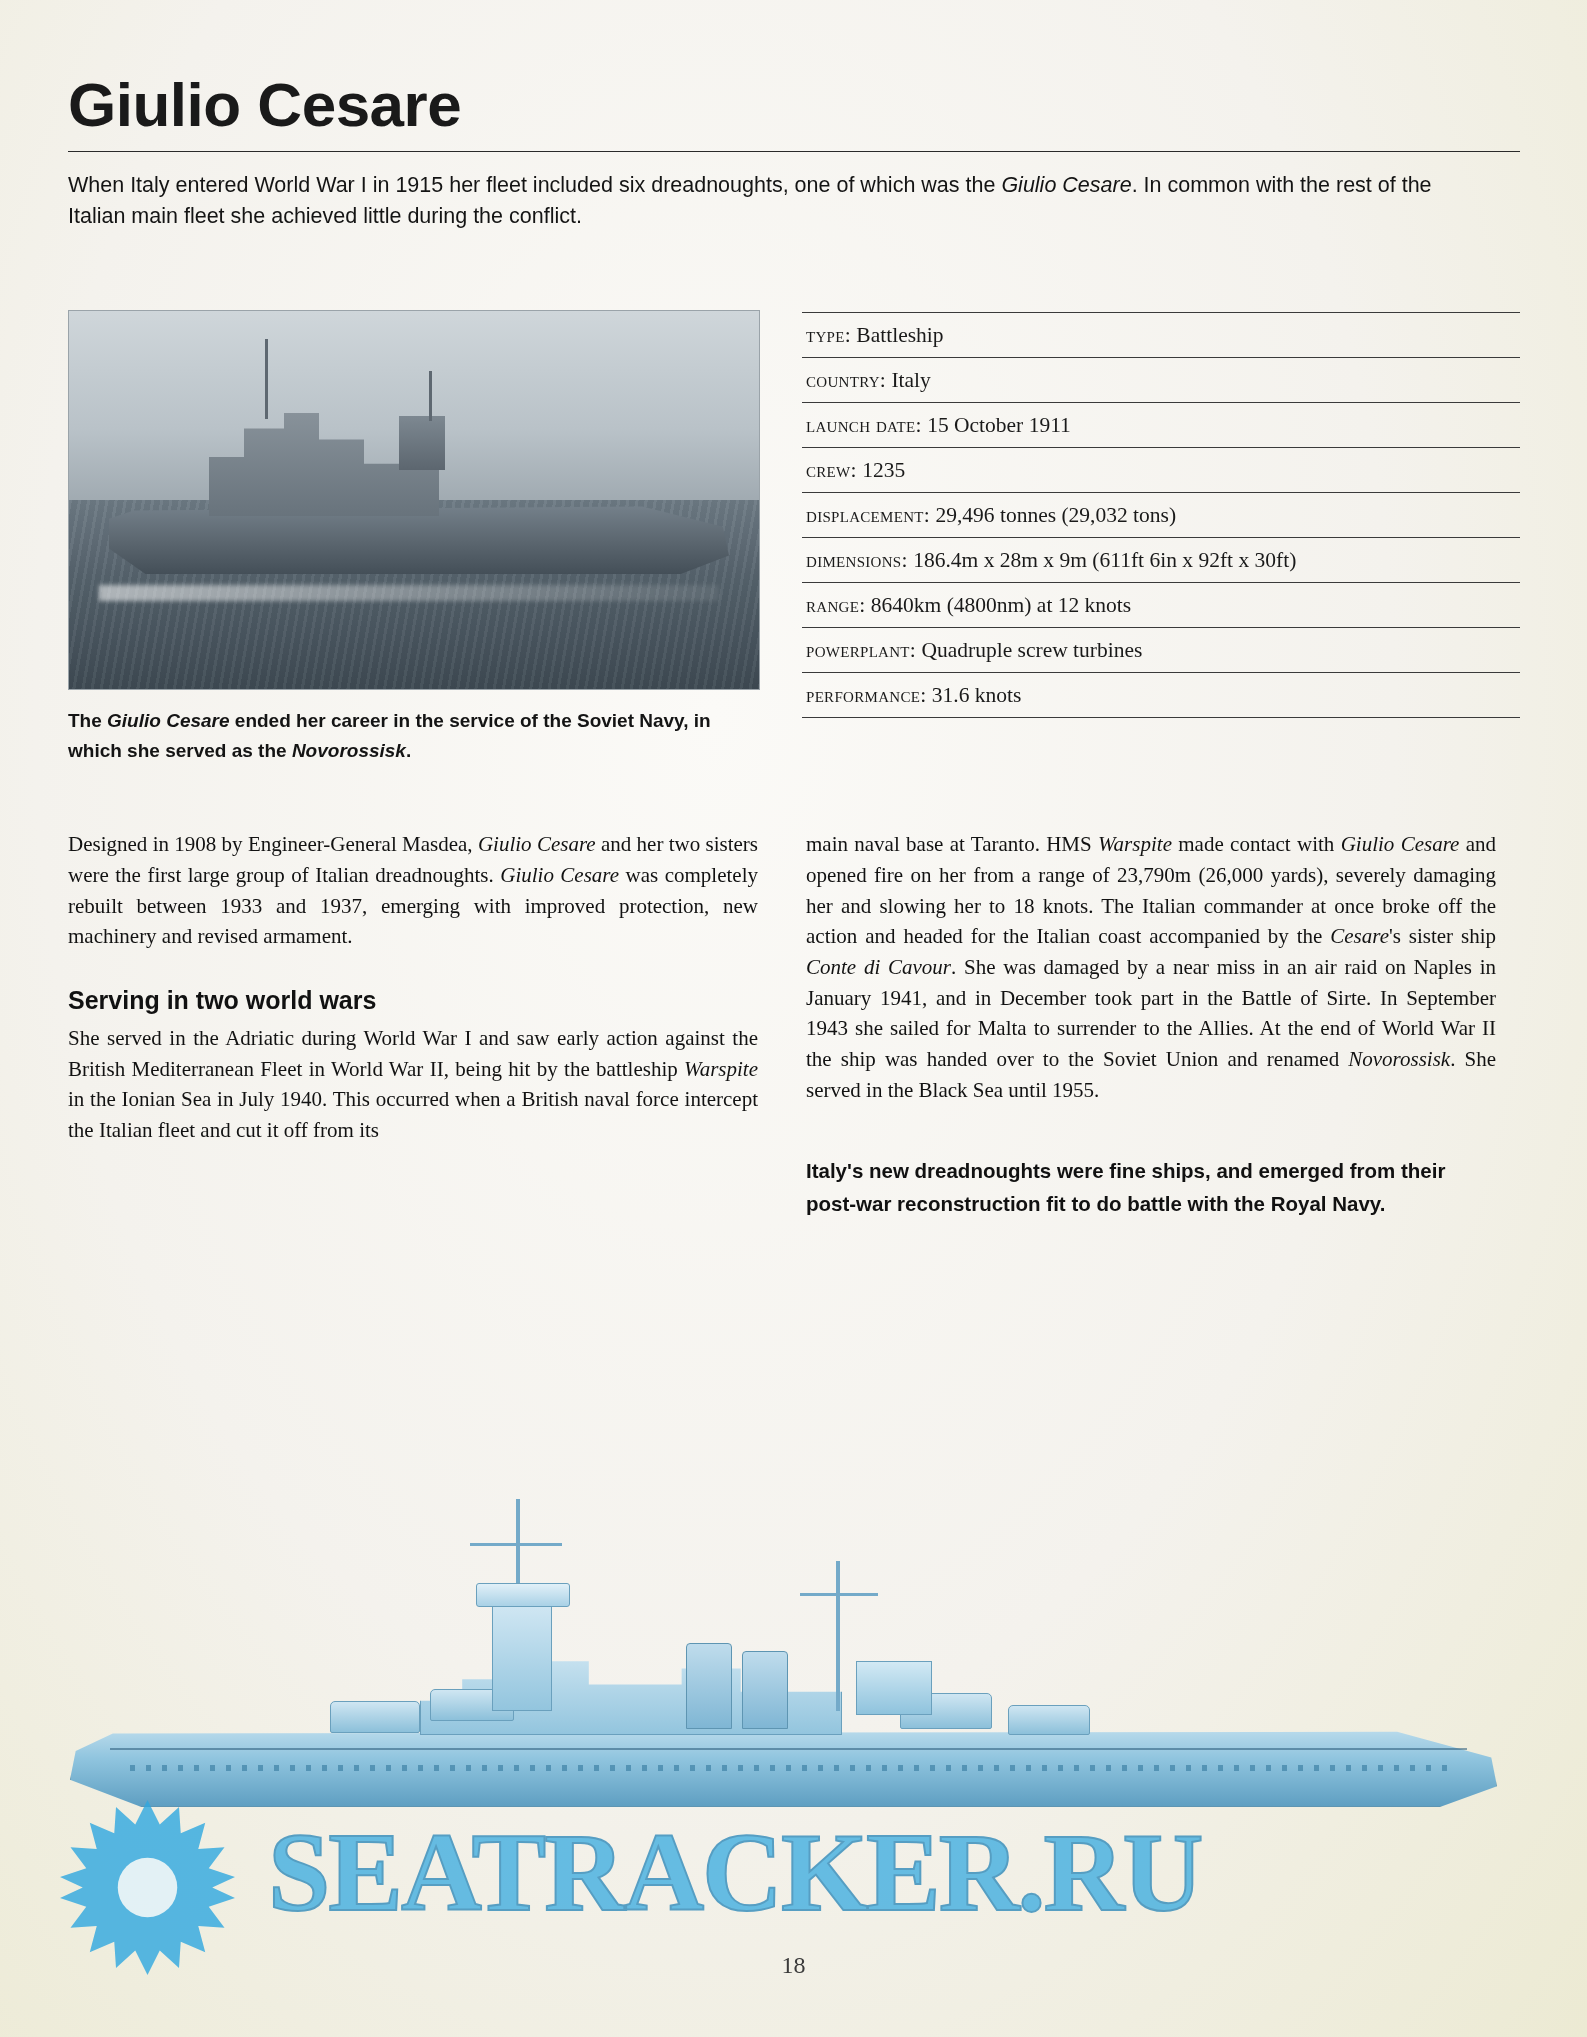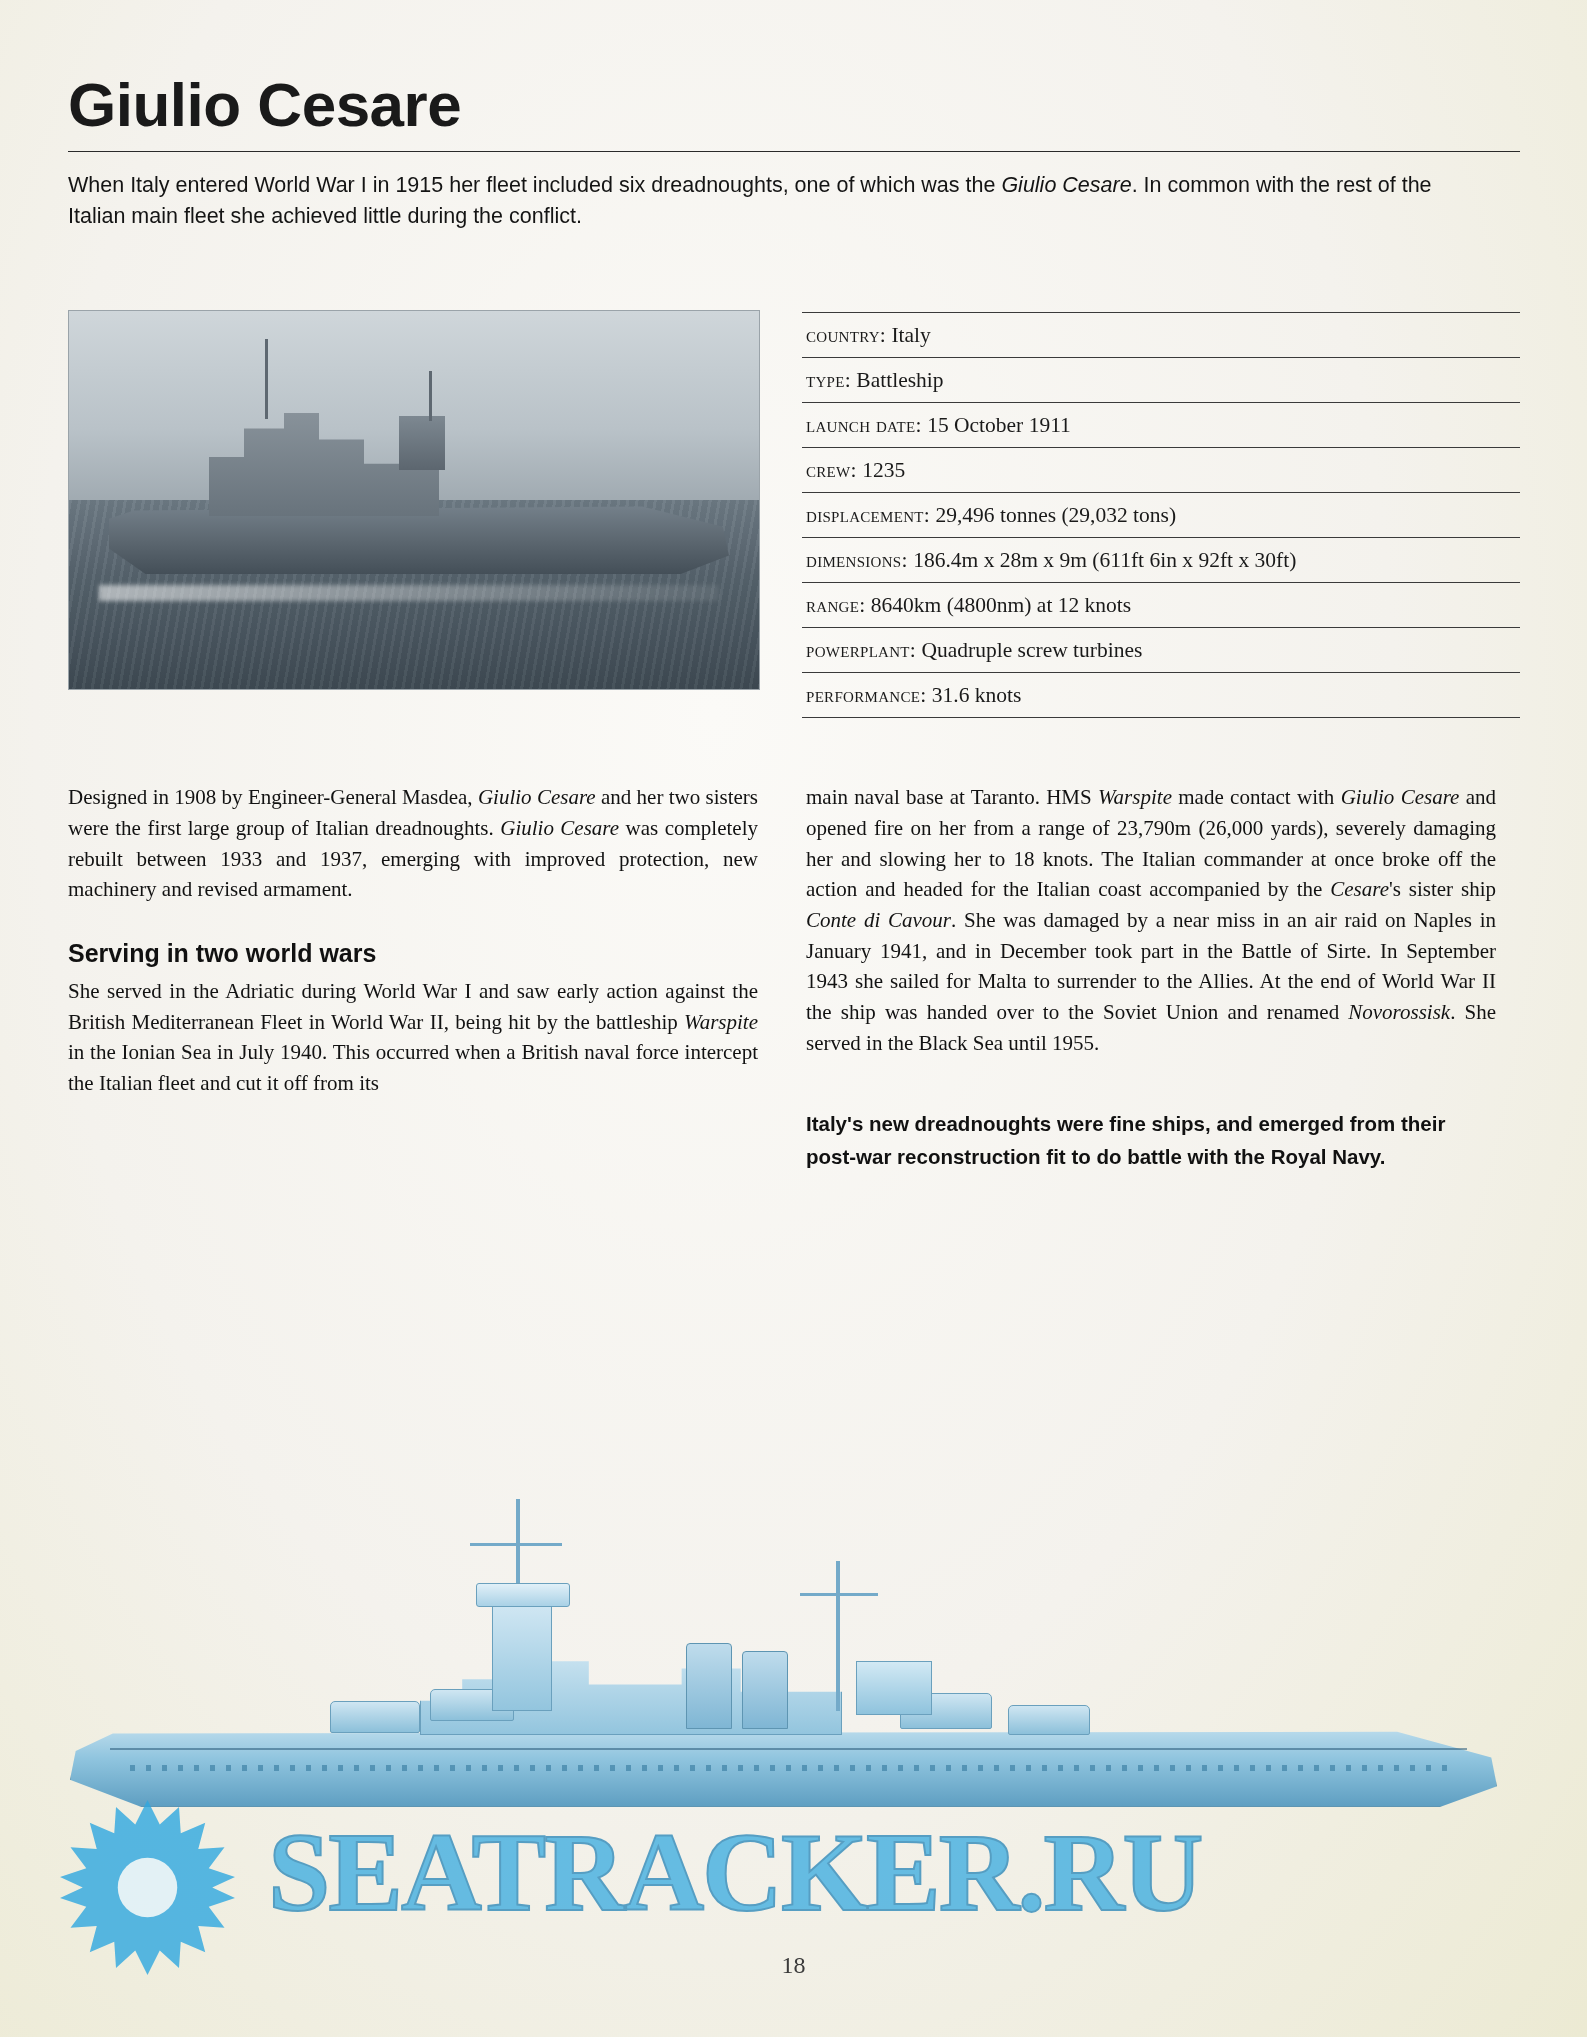--- a/index.html
+++ b/index.html
@@ -304,30 +304,31 @@
         <div class="photo">
           <div class="ph-sky"></div>
           <div class="ph-sea"></div>
           <div class="ph-wake"></div>
           <div class="ph-hull"></div>
           <div class="ph-super"></div>
           <div class="ph-funnel"></div>
           <div class="ph-mast"></div>
           <div class="ph-mast2"></div>
         </div>
+        <div class="caption"><span>The </span><i>Giulio Cesare</i><span> ended her career in the service of the Soviet Navy, in which she served as the </span><i>Novorossisk</i><span>.</span></div>
       </div>
 
       <div class="spec-col">
         <table class="spec-table">
           <tbody>
             <tr>
+              <td><span class="sc-label">Type:</span> <span>Battleship</span></td>
+            </tr>
+            <tr>
               <td><span class="sc-label">Country:</span> <span>Italy</span></td>
-            </tr>
-            <tr>
-              <td><span class="sc-label">Type:</span> <span>Battleship</span></td>
             </tr>
             <tr>
               <td><span class="sc-label">Launch date:</span> <span>15 October 1911</span></td>
             </tr>
             <tr>
               <td><span class="sc-label">Crew:</span> <span>1235</span></td>
             </tr>
             <tr>
               <td><span class="sc-label">Displacement:</span> <span>29,496 tonnes (29,032 tons)</span></td>
             </tr>

